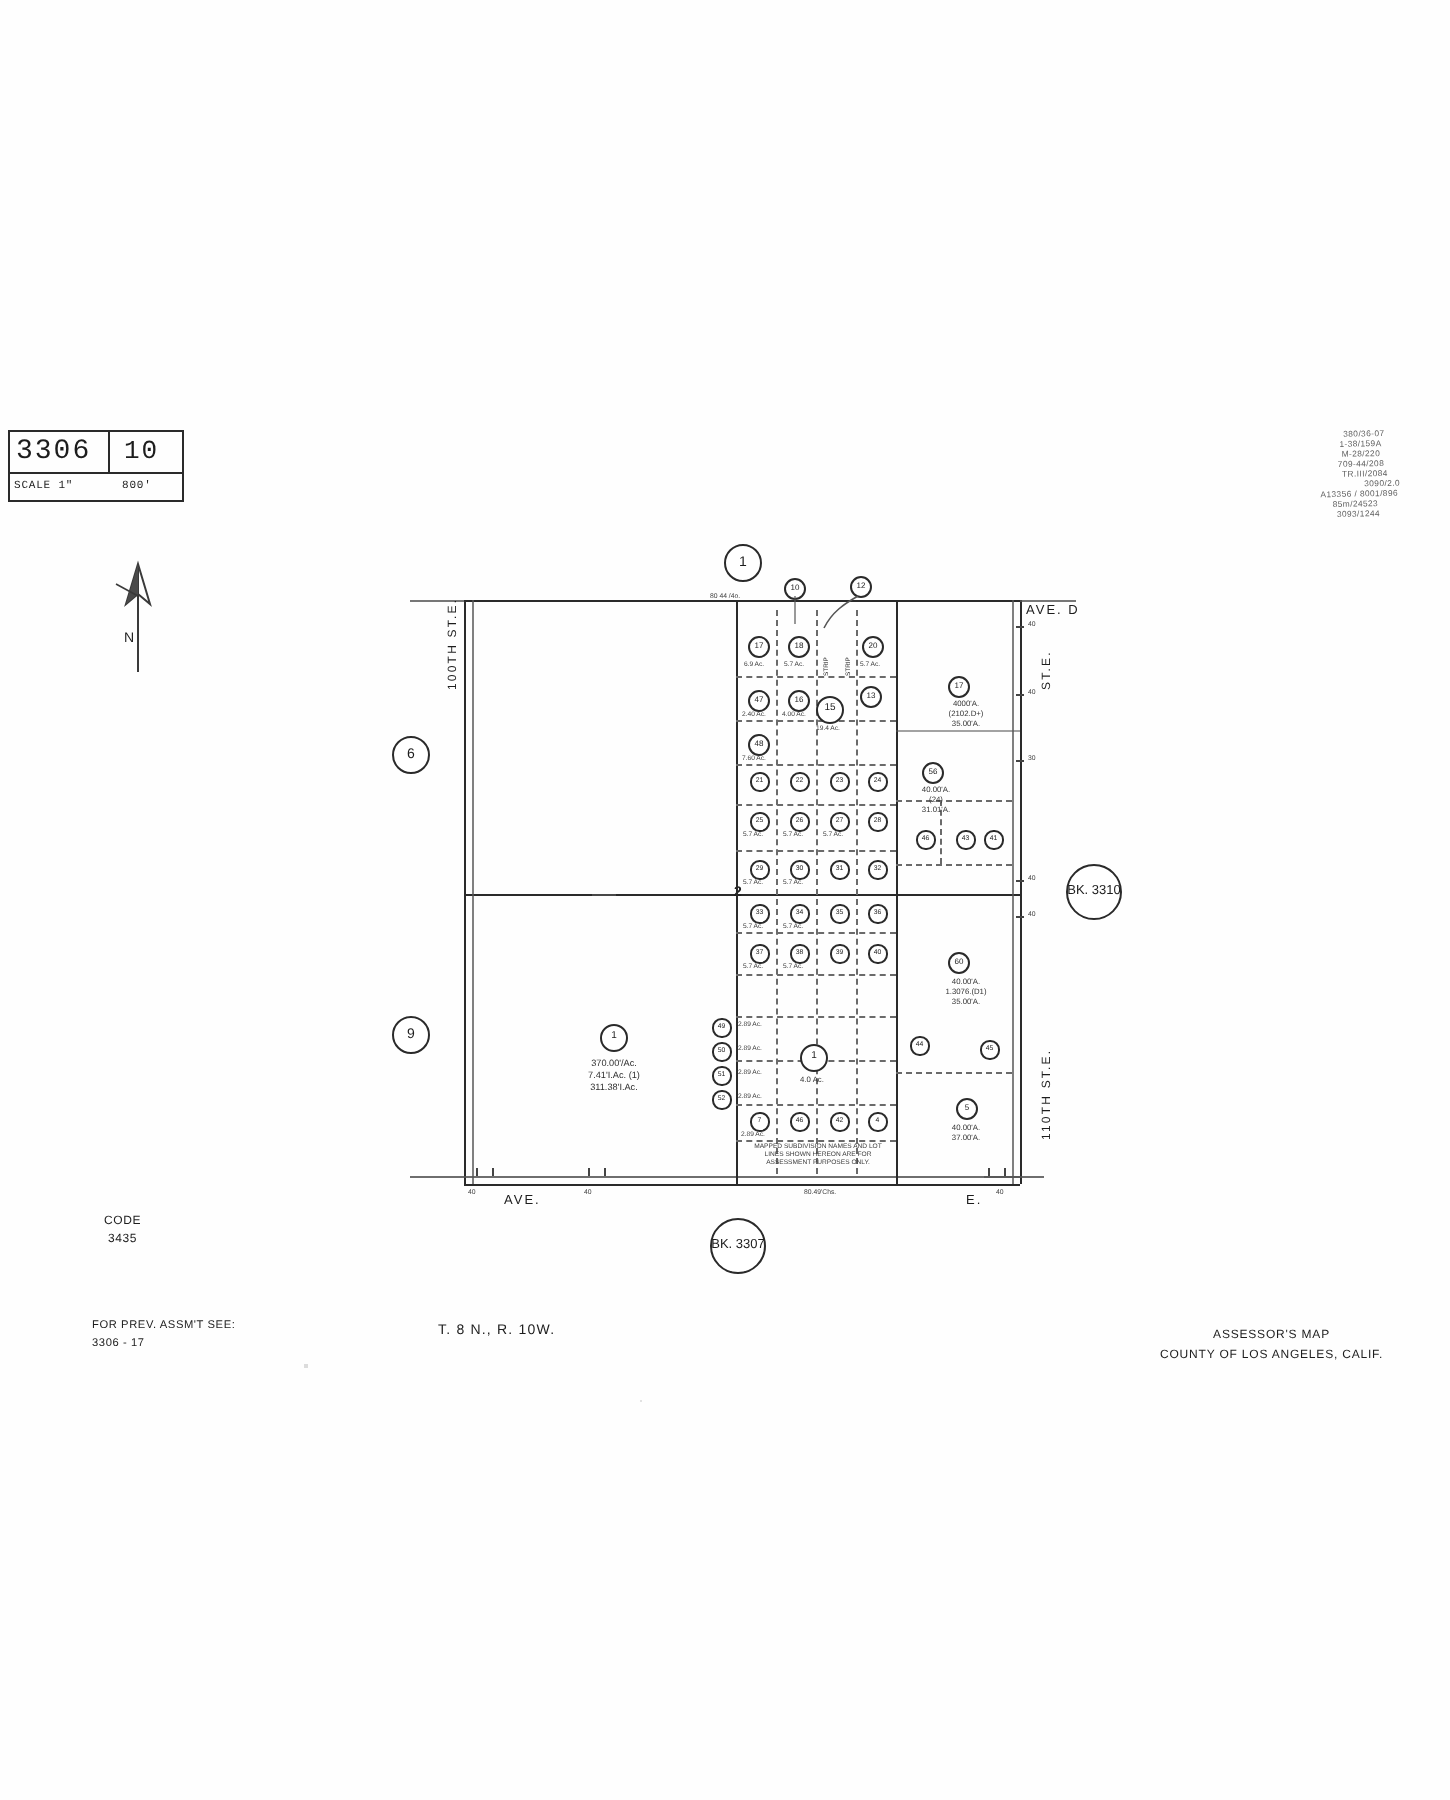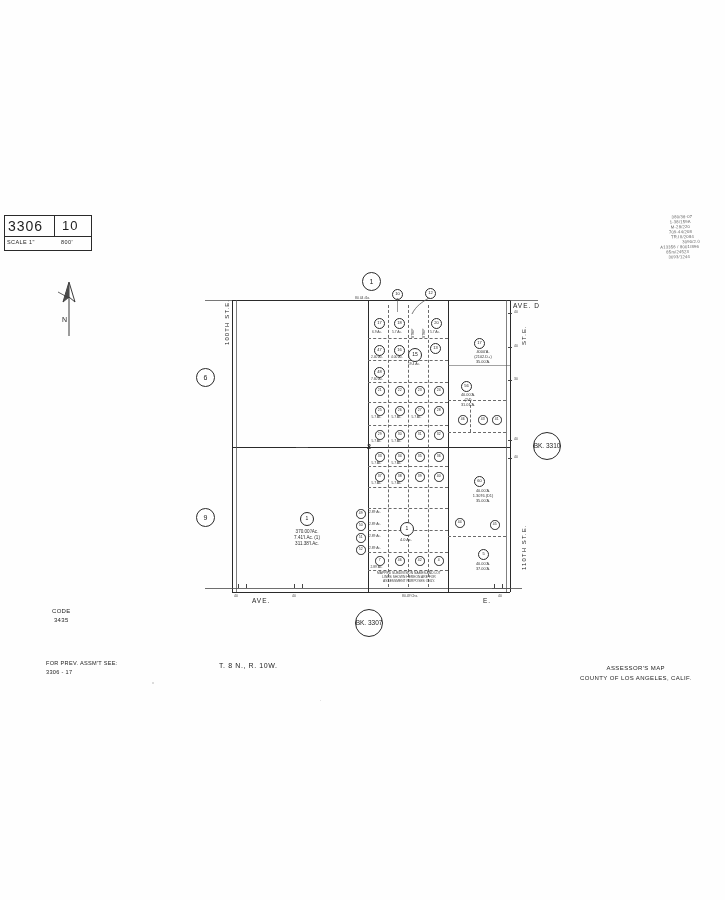--- a/index.html
+++ b/index.html
@@ -13,21 +13,21 @@
   .abs{position:absolute;}
   .ln{position:absolute;background:#2a2a2a;}
   .hl{height:1px;}
   .vl{width:1px;}
   .thin{background:#555;}
   .dash-h{position:absolute;height:0;border-top:1px dashed #6a6a6a;}
   .dash-v{position:absolute;width:0;border-left:1px dashed #6a6a6a;}
   .txt{position:absolute;white-space:nowrap;line-height:1;}
 
   
-  #titleblock{position:absolute;left:4px;top:215px;width:88px;height:36px;}
+  #titleblock{position:absolute;left:4px;top:215px;width:88px;height:36px;font-family:Liberation Mono, monospace;}
   #titleblock .tbox{position:absolute;left:0;top:0;width:88px;height:36px;
       border:1px solid #2a2a2a;box-sizing:border-box;}
   #tb-div-v{position:absolute;left:50px;top:0;width:1px;height:21px;background:#2a2a2a;}
   #tb-div-h{position:absolute;left:0;top:21px;width:88px;height:1px;background:#2a2a2a;}
   #tb-book{position:absolute;left:4px;top:3px;font-size:14px;letter-spacing:1px;}
   #tb-page{position:absolute;left:58px;top:3px;font-size:13px;letter-spacing:1px;}
   #tb-scale-l{position:absolute;left:3px;top:24px;font-size:5.5px;letter-spacing:.4px;}
   #tb-scale-v{position:absolute;left:57px;top:24px;font-size:5.5px;letter-spacing:.4px;}
 
   

